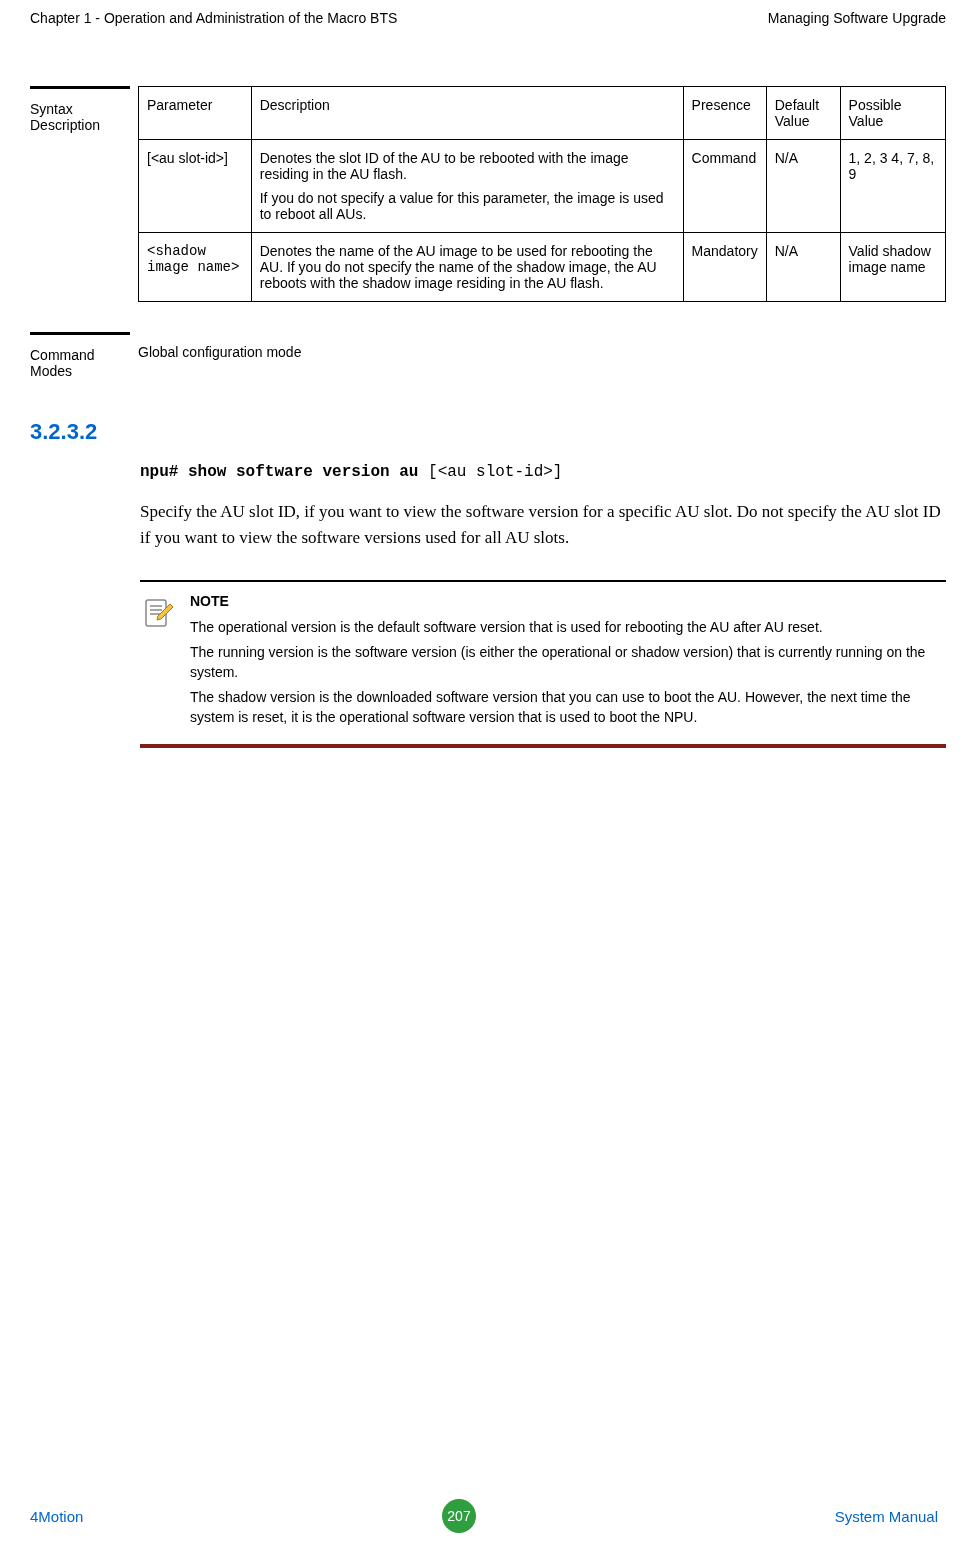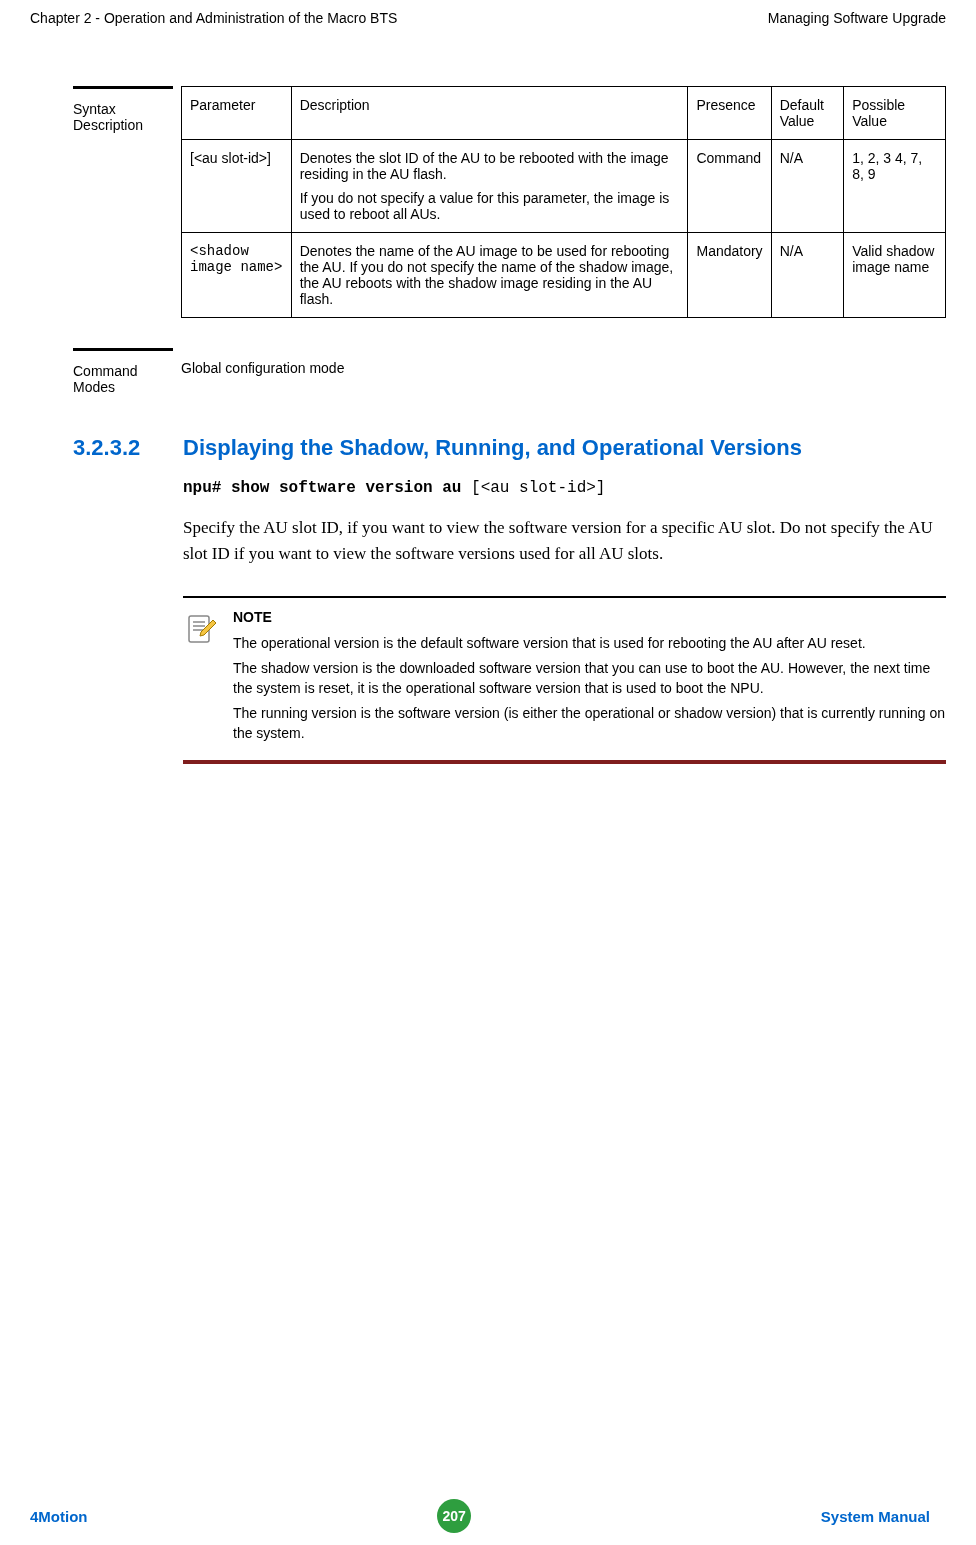--- a/index.html
+++ b/index.html
@@ -17,21 +17,20 @@
     }
     .page-header {
       display: flex;
       justify-content: space-between;
       padding: 10px 30px;
       font-size: 14px;
       border-bottom: none;
     }
     .content {
       padding: 20px 30px 0 30px;
-      margin-left: 43px;
     }
     .section-row {
       display: flex;
       margin-top: 30px;
     }
     .side-label {
       width: 100px;
       flex-shrink: 0;
       font-size: 14px;
       padding-top: 12px;
@@ -118,26 +117,25 @@
       font-weight: bold;
       margin-bottom: 6px;
     }
     .note-content p {
       margin-bottom: 6px;
     }
     .page-footer {
       position: absolute;
       bottom: 12px;
       left: 30px;
-      right: 46px;
+      right: 38px;
       display: flex;
       justify-content: space-between;
       align-items: center;
       font-size: 15px;
-      font-weight: bold;
     }
     .footer-left {
       color: #0066cc;
     }
     .footer-right {
       color: #0066cc;
       text-align: right;
     }
     .page-number {
       background: #2e9e3f;
@@ -151,21 +149,21 @@
       font-size: 14px;
     }
     .para-spacer {
       height: 8px;
     }
   </style>
 </head>
 <body>
 
 <div class="page-header">
-  <span>Chapter 2 - Operation and Administration of the Macro BTS</span>
+  <span>Chapter 1 - Operation and Administration of the Macro BTS</span>
   <span>Managing Software Upgrade</span>
 </div>
 
 <div class="content">
 
   <div class="section-row">
     <div class="side-label">Syntax Description</div>
     <div class="side-content">
       <table class="param-table">
         <tbody>
@@ -199,21 +197,20 @@
     </div>
   </div>
 
   <div class="section-row">
     <div class="side-label">Command Modes</div>
     <div class="side-content" style="padding-top:12px;font-size:14px;">Global configuration mode</div>
   </div>
 
   <div class="heading-row">
     <div class="heading-number">3.2.3.2</div>
-    <div class="heading-title">Displaying the Shadow, Running, and Operational Versions</div>
   </div>
 
 
   <div class="command-line">
     <span class="bold">npu# show software version au </span><span>[&lt;au slot-id&gt;]</span>
   </div>
 
   <div class="body-text">Specify the AU slot ID, if you want to view the software version for a specific AU slot. Do not specify the AU slot ID if you want to view the software versions used for all AU slots.</div>
 
   <div class="note-box">
@@ -222,22 +219,22 @@
         <rect x="6" y="4" width="20" height="26" rx="2" fill="#fff" stroke="#888" stroke-width="1.5"></rect>
         <line x1="10" y1="10" x2="22" y2="10" stroke="#888" stroke-width="1.5"></line>
         <line x1="10" y1="14" x2="22" y2="14" stroke="#888" stroke-width="1.5"></line>
         <line x1="10" y1="18" x2="22" y2="18" stroke="#888" stroke-width="1.5"></line>
         <path d="M 18 20 L 30 8 L 33 11 L 21 23 L 17 24 Z" fill="#f5c542" stroke="#a67c00" stroke-width="1"></path>
       </svg>
     </div>
     <div class="note-content">
       <div class="note-label">NOTE</div>
       <p>The operational version is the default software version that is used for rebooting the AU after AU reset.</p>
+      <p>The running version is the software version (is either the operational or shadow version) that is currently running on the system.</p>
       <p>The shadow version is the downloaded software version that you can use to boot the AU. However, the next time the system is reset, it is the operational software version that is used to boot the NPU.</p>
-      <p>The running version is the software version (is either the operational or shadow version) that is currently running on the system.</p>
     </div>
   </div>
 
 </div>
 
 <div class="page-footer">
   <span class="footer-left">4Motion</span>
   <span class="page-number">207</span>
   <span class="footer-right">System Manual</span>
 </div>

